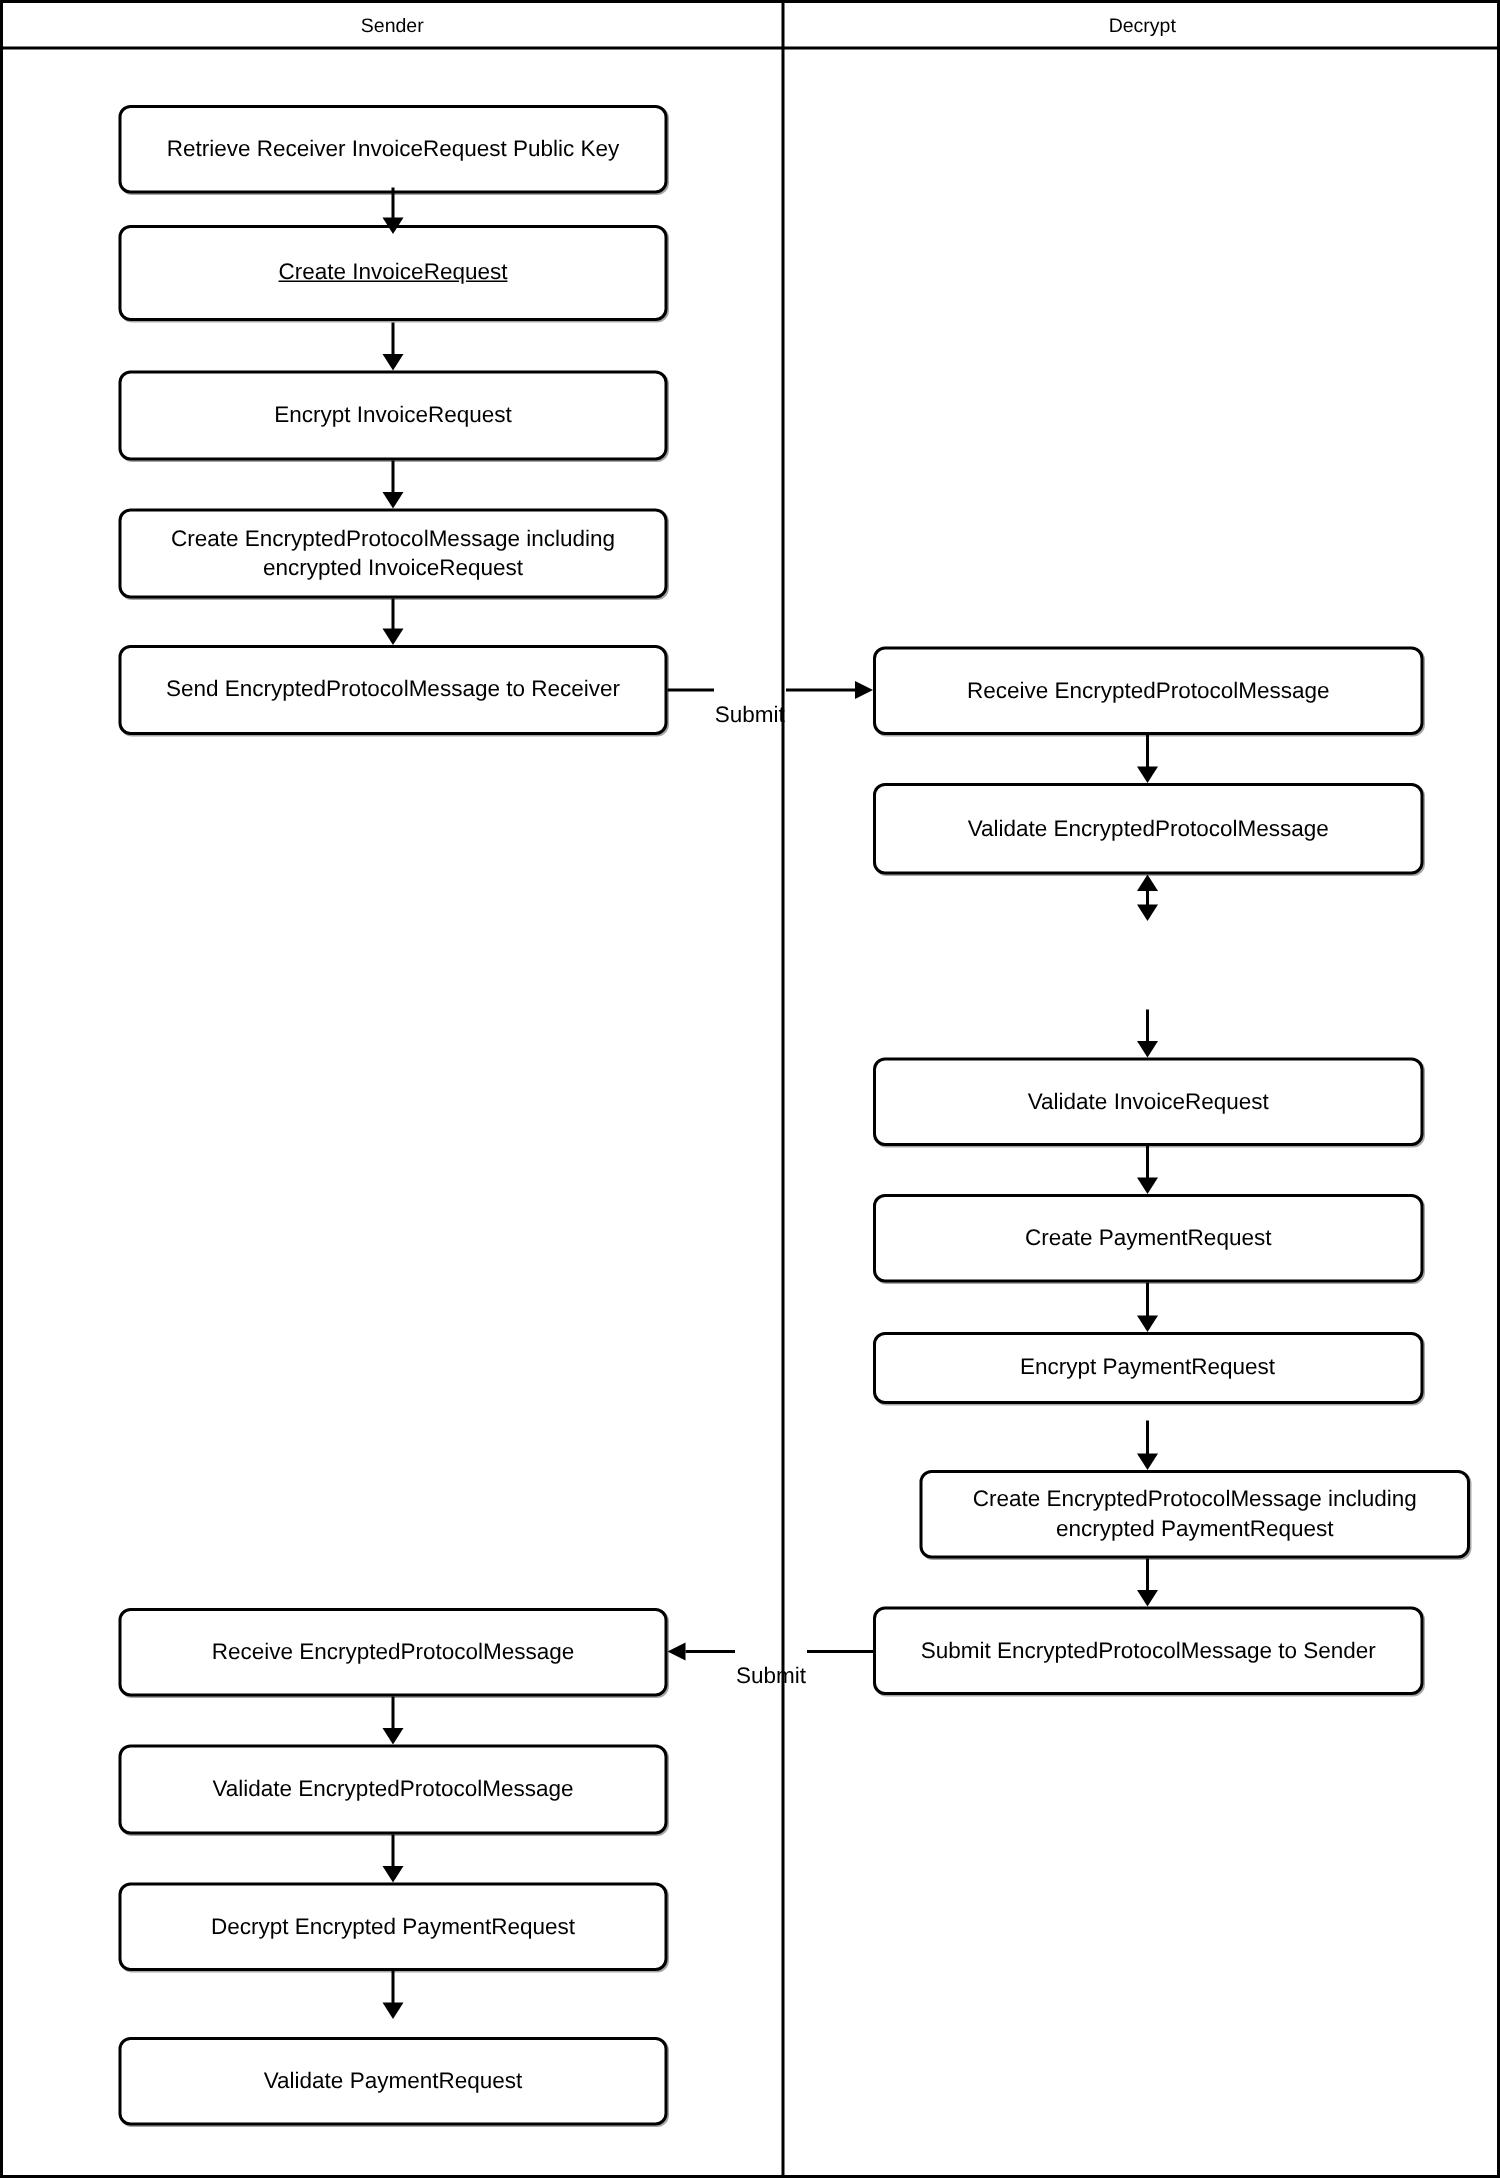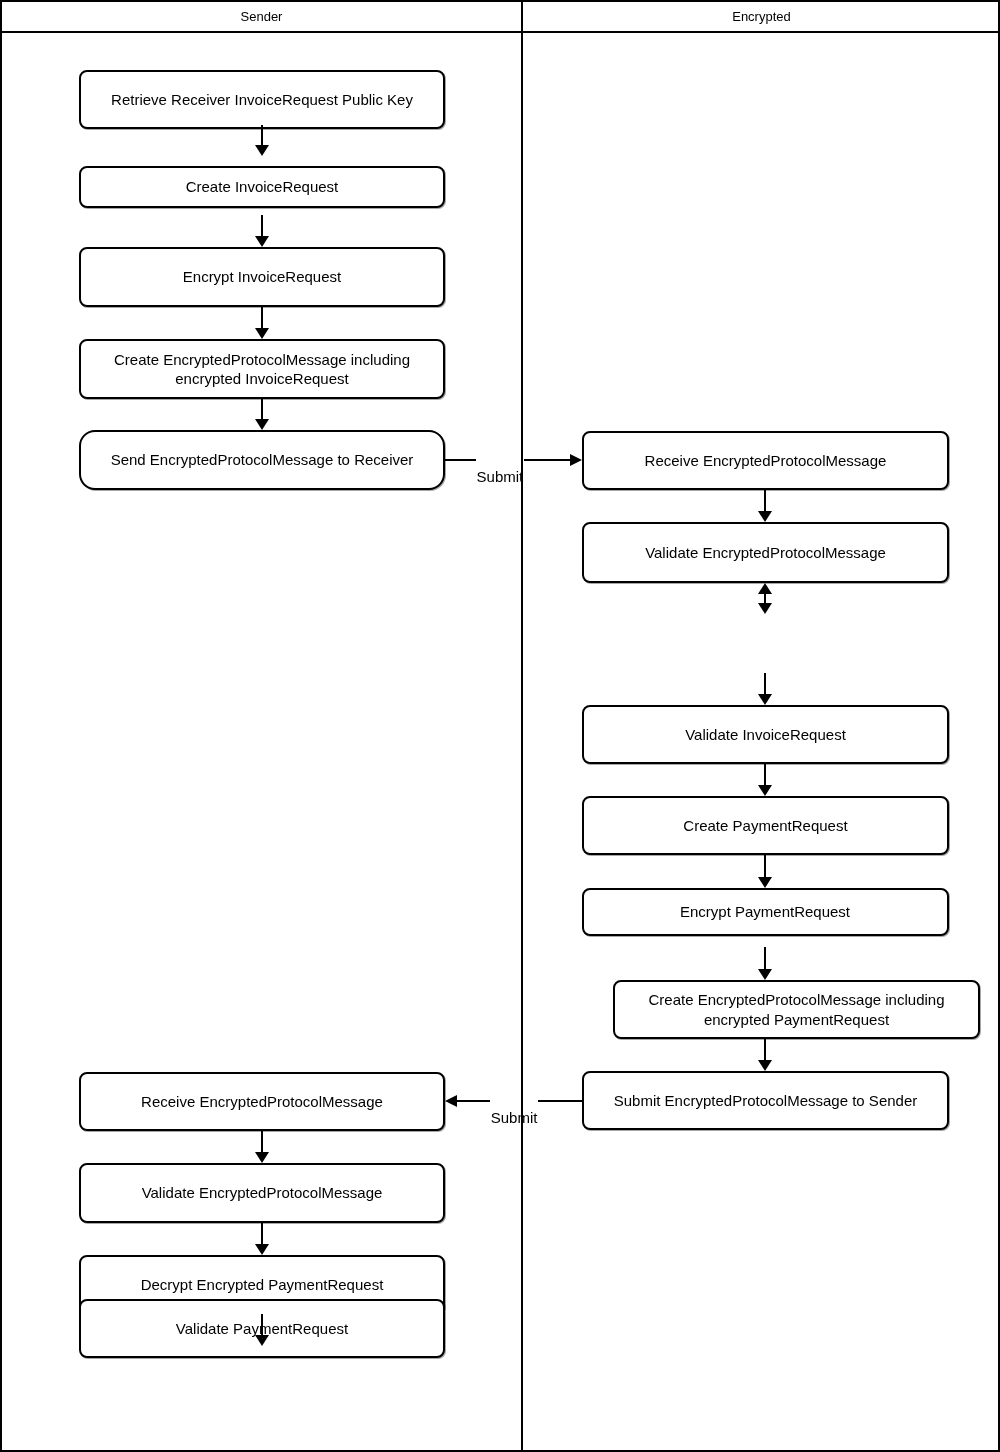--- a/index.html
+++ b/index.html
@@ -83,27 +83,27 @@
   }
 </style>
 </head>
 <body>
 
 <div class="diagram">
 
   <div class="lane-divider"></div>
   <div class="header-sep"></div>
   <div class="lane-title sender">Sender</div>
-  <div class="lane-title receiver">Encrypted</div>
+  <div class="lane-title receiver">Decrypt</div>
 
   <div class="node w-sender" style="top:68px;   height:59px;">Retrieve Receiver InvoiceRequest Public Key</div>
-  <div class="node w-sender" style="top:164px;  height:42px;">Create InvoiceRequest</div>
+  <div class="node w-sender" style="top:148px;  height:64px;text-decoration:underline;">Create InvoiceRequest</div>
   <div class="node w-sender" style="top:245px;  height:60px;">Encrypt InvoiceRequest</div>
   <div class="node w-sender" style="top:337px;  height:60px;">Create EncryptedProtocolMessage including encrypted InvoiceRequest</div>
-  <div class="node w-sender" style="top:428px;  height:60px;border-radius:16px;">Send EncryptedProtocolMessage to Receiver</div>
+  <div class="node w-sender" style="top:428px;  height:60px;">Send EncryptedProtocolMessage to Receiver</div>
 
   <div class="varrow cx-sender" style="top:123px;  height:31px;">
       <div class="stem"></div>
       <div class="head-down"></div>
     </div>
   <div class="varrow cx-sender" style="top:213px;  height:32px;">
       <div class="stem"></div>
       <div class="head-down"></div>
     </div>
   <div class="varrow cx-sender" style="top:305px;  height:32px;">
@@ -163,21 +163,21 @@
   <div class="harrow" style="left:443px; width:137px; top:1089px;">
     <div class="head-left"></div>
     <div class="seg" style="flex:3;"></div>
     <div class="lbl">Submit</div>
     <div class="seg" style="flex:4;"></div>
   </div>
 
   <div class="node w-sender" style="top:1070px; height:59px;">Receive EncryptedProtocolMessage</div>
   <div class="node w-sender" style="top:1161px; height:60px;">Validate EncryptedProtocolMessage</div>
   <div class="node w-sender" style="top:1253px; height:59px;">Decrypt Encrypted PaymentRequest</div>
-  <div class="node w-sender" style="top:1297px; height:59px;">Validate PaymentRequest</div>
+  <div class="node w-sender" style="top:1356px; height:59px;">Validate PaymentRequest</div>
 
   <div class="varrow cx-sender" style="top:1129px; height:32px;">
       <div class="stem"></div>
       <div class="head-down"></div>
     </div>
   <div class="varrow cx-sender" style="top:1221px; height:32px;">
       <div class="stem"></div>
       <div class="head-down"></div>
     </div>
   <div class="varrow cx-sender" style="top:1312px; height:32px;">

